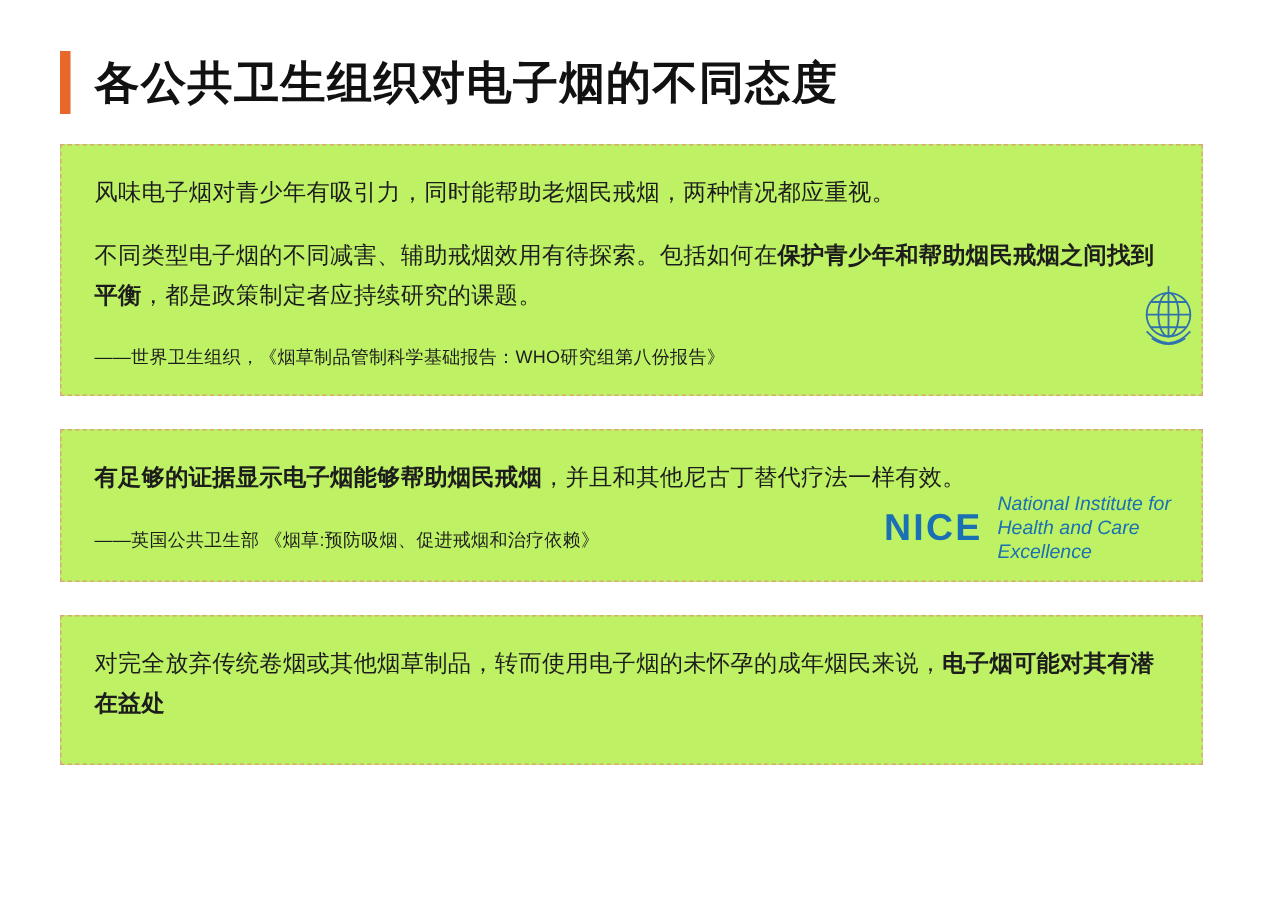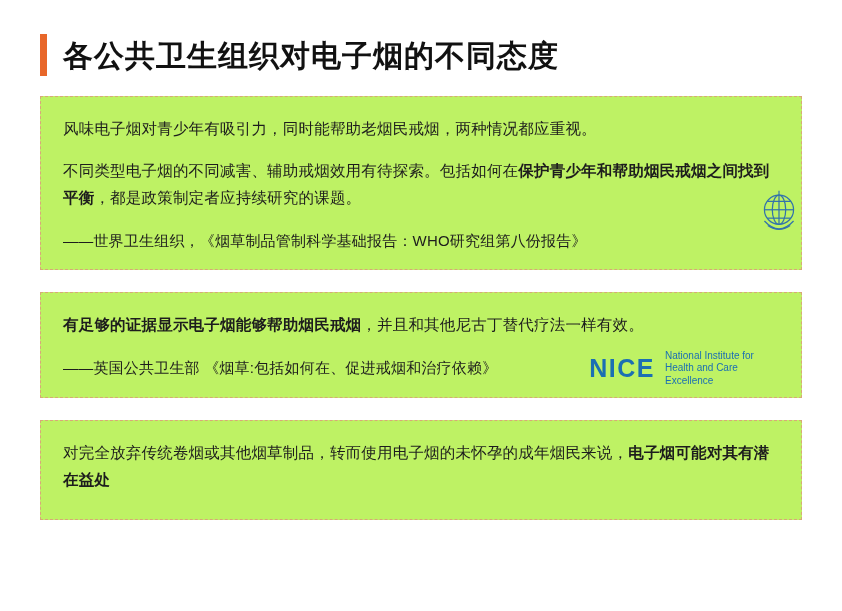--- a/index.html
+++ b/index.html
@@ -60,21 +60,21 @@
   .card p {
     margin: 0;
     font-size: 15.5px;
     line-height: 1.75;
     color: #1d1d1d;
     letter-spacing: 0.2px;
   }
   .card p + p { margin-top: 15px; }
   .card .src {
     margin-top: 17px;
-    font-size: 15px;
+    font-size: 12px;
     color: #1d1d1d;
   }
   .bold { font-weight: bold; }
   .small-caps-who { font-size: 14.5px; }
 
   
   .who-logo {
     position: absolute;
     right: -6px;
     top: 86px;
@@ -92,23 +92,24 @@
   }
   .nice-word {
     color: #1b6fb3;
     font-size: 25px;
     font-weight: bold;
     letter-spacing: 1.5px;
     font-family: "Liberation Sans", sans-serif;
   }
   .nice-sub {
     color: #1b6fb3;
-    font-size: 10px;
+    font-size: 13px;
     line-height: 1.25;
     max-width: 120px;
+    font-style: italic;
   }
 
   .card.c3 {
     margin-bottom: 0;
     padding-bottom: 26px;
   }
 </style>
 </head>
 <body>
 
@@ -142,21 +143,21 @@
       <g stroke="#2b6cb0" stroke-width="2" fill="none">
         <path d="M50 12 L50 20"></path>
       </g>
     </svg>
   </div>
 
   <div class="card c2">
     <p>
       <span class="bold">有足够的证据显示电子烟能够帮助烟民戒烟</span><span>，并且和其他尼古丁替代疗法一样有效。</span>
     </p>
-    <p class="src">——英国公共卫生部 《烟草:包括如何在、促进戒烟和治疗依赖》</p>
+    <p class="src">——英国公共卫生部 《烟草:预防吸烟、促进戒烟和治疗依赖》</p>
 
     <div class="nice-logo">
       <span class="nice-word">NICE</span>
       <span class="nice-sub">
         <span>National Institute for</span><br>
         <span>Health and Care Excellence</span>
       </span>
     </div>
   </div>
 

